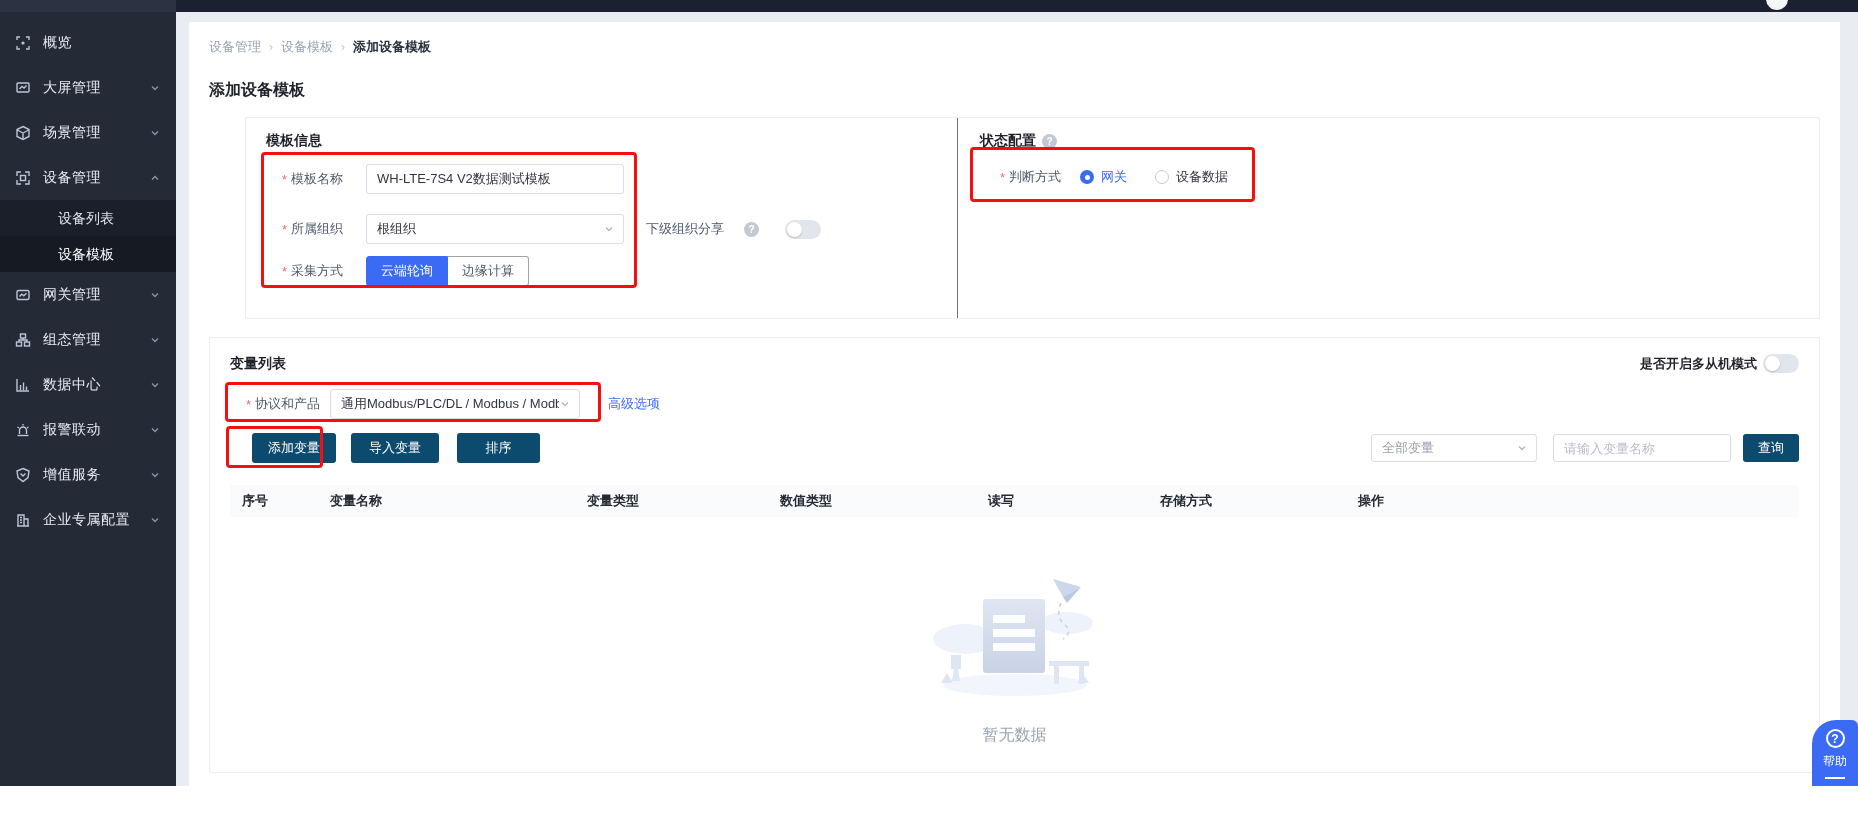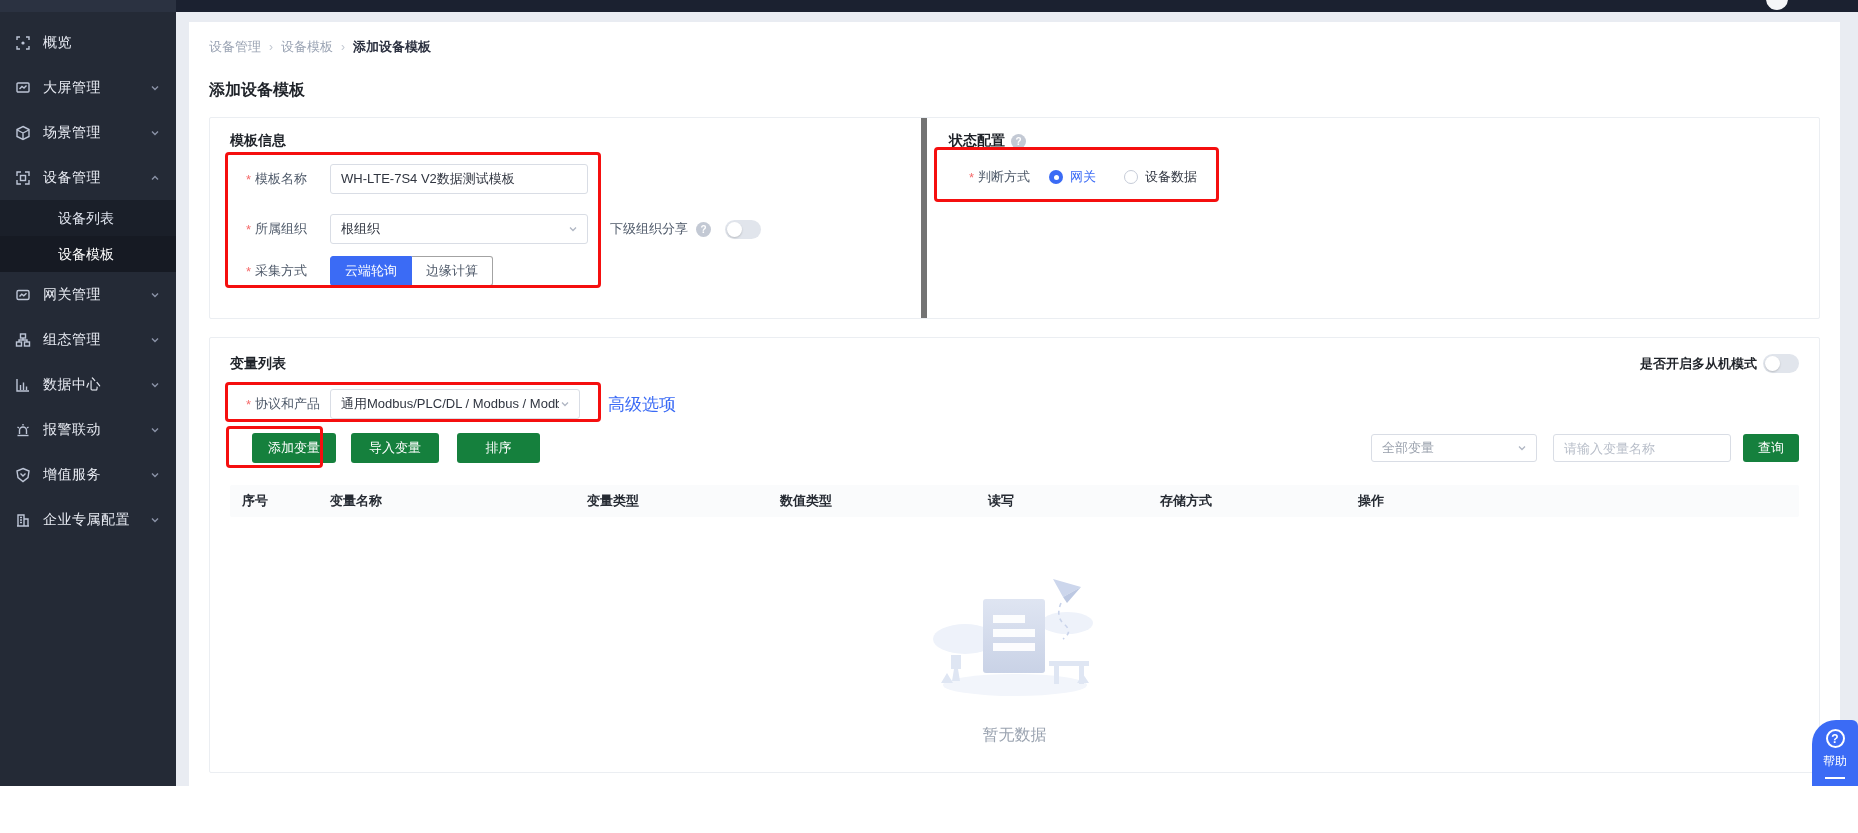--- a/index.html
+++ b/index.html
@@ -29,38 +29,38 @@
   .panel { position:absolute; left:13px; top:10px; right:18px; bottom:0; background:#ffffff; padding:0 20px; }
 
   .breadcrumb { margin-top:16px; font-size:13px; color:#9aa3b3; display:flex; align-items:center; gap:8px; }
   .crumb { cursor:pointer; }
   .crumb-sep { color:#c2c8d2; font-size:12px; }
   .crumb.current { color:#2c3140; font-weight:bold; cursor:default; }
 
   .page-title { margin-top:24px; font-size:16px; font-weight:bold; color:#1f2329; }
 
   .card { border:1px solid #ebeef2; border-radius:2px; background:#fff; }
-  .card1 { margin-top:16px; height:202px; display:flex; position:relative; }
+  .card1 { margin-top:16px; height:202px; display:flex; position:relative;margin-left:36px; }
   .col-left { width:711px; padding:14px 0 0 20px; }
-  .col-right { flex:1; border-left:6px solid #737373; padding:14px 0 0 22px; }
+  .col-right { flex:1; border-left:1px solid #737373; padding:14px 0 0 22px; }
   .section-title { font-size:14px; font-weight:bold; color:#1f2329; display:flex; align-items:center; gap:6px; }
   .tip-icon { width:15px; height:15px; border-radius:50%; background:#c3c9d4; color:#fff; font-size:10px; display:inline-flex; align-items:center; justify-content:center; font-weight:bold; }
 
   .form-rows { margin-top:14px; padding-left:16px; }
   .form-row { display:flex; align-items:center; height:30px; }
   .gap-a { margin-bottom:20px; } .gap-b { margin-bottom:8px; }
   .req { color:#f56c6c; margin-right:4px; font-size:13px; }
   .f-label { width:84px; font-size:13px; color:#4e5969; display:flex; align-items:center; }
   .text-input { width:258px; height:30px; border:1px solid #d9dde5; border-radius:3px; padding:0 10px; font-size:13px; color:#303540; font-family:inherit; background:#fff; }
   .select { width:258px; height:30px; border:1px solid #d9dde5; border-radius:3px; padding:0 8px 0 10px; font-size:13px; color:#303540; display:flex; align-items:center; justify-content:space-between; background:#fff; cursor:pointer; }
   .select .sel-text { white-space:nowrap; overflow:hidden; }
   .sel-caret { color:#b0b6c3; display:inline-flex; flex:0 0 auto; }
   .sel-caret svg { width:12px; height:12px; }
 
-  .share-wrap { display:flex; align-items:center; margin-left:22px; font-size:13px; color:#4e5969; gap:8px; }
+  .share-wrap { display:flex; align-items:center; margin-left:22px; font-size:13px; color:#4e5969; gap:20px; }
   .toggle { width:36px; height:19px; border-radius:10px; background:#e1e5ec; position:relative; cursor:pointer; margin-left:6px; flex:0 0 auto; }
   .toggle .knob { position:absolute; left:2px; top:2px; width:15px; height:15px; border-radius:50%; background:#fff; box-shadow:0 1px 2px rgba(0,0,0,.18); }
 
   .seg-btn { height:30px; padding:0 14px; font-size:13px; display:inline-flex; align-items:center; justify-content:center; cursor:pointer; border:1px solid #a3a3a3; background:#fff; color:#4e5969; }
   .seg-btn.on { background:#3b6bf5; border-color:#3b6bf5; color:#fff; }
   .seg-btn.first { border-radius:3px 0 0 3px; } .seg-btn.last { border-radius:0 3px 3px 0; border-left:none; }
 
   .radio-row { margin-top:18px; padding-left:20px; display:flex; align-items:center; }
   .radio-item { display:flex; align-items:center; margin-right:28px; cursor:pointer; font-size:13px; }
   .radio-dot { width:14px; height:14px; border-radius:50%; margin-right:7px; flex:0 0 auto; }
@@ -74,24 +74,24 @@
   .anno2 { left:724px; top:29px; width:285px; height:55px; }
   .anno3 { left:15px; top:44px; width:376px; height:40px; }
   .anno4 { left:16px; top:88px; width:97px; height:42px; }
 
   .card2 { margin-top:18px; height:436px; position:relative; padding:0 20px; }
   .vl-head { padding-top:16px; display:flex; align-items:center; justify-content:space-between; }
   .multi-slave { display:flex; align-items:center; font-size:13px; font-weight:bold; color:#1f2329;font-family:Liberation Mono, monospace; }
 
   .proto-row { margin-top:16px; padding-left:16px; display:flex; align-items:center; height:30px; }
   .proto-select { width:250px; }
-  .adv-link { margin-left:28px; color:#3b6bf5; font-size:17px; cursor:pointer; }
+  .adv-link { margin-left:28px; color:#3b6bf5; font-size:13px; cursor:pointer; }
 
   .btn-row { margin-top:14px; display:flex; align-items:center; }
-  .btn { height:30px; border-radius:3px; background:#15803d; color:#fff; font-size:13px; display:inline-flex; align-items:center; justify-content:center; cursor:pointer; border:none; font-family:inherit; }
+  .btn { height:30px; border-radius:3px; background:#0c4a6e; color:#fff; font-size:13px; display:inline-flex; align-items:center; justify-content:center; cursor:pointer; border:none; font-family:inherit; }
   .btn-add { width:84px; margin-left:22px; }
   .btn-import { width:88px; margin-left:15px; }
   .btn-sort { width:83px; margin-left:18px; }
   .btn-query { width:56px; height:28px; }
   .right-tools { margin-left:auto; display:flex; align-items:center; }
   .filter-select { width:166px; height:28px; color:#9aa1ad; }
   .search-input { width:178px; height:28px; border:1px solid #d9dde5; border-radius:3px; padding:0 10px; font-size:13px; color:#303540; margin:0 12px 0 16px; font-family:inherit; }
   .search-input::placeholder { color:#b8bec9; }
 
   .table-head { margin-top:22px; height:32px; background:#fafbfc; display:flex; align-items:center; font-size:13px; font-weight:bold; color:#262b33; border-radius:2px; }

